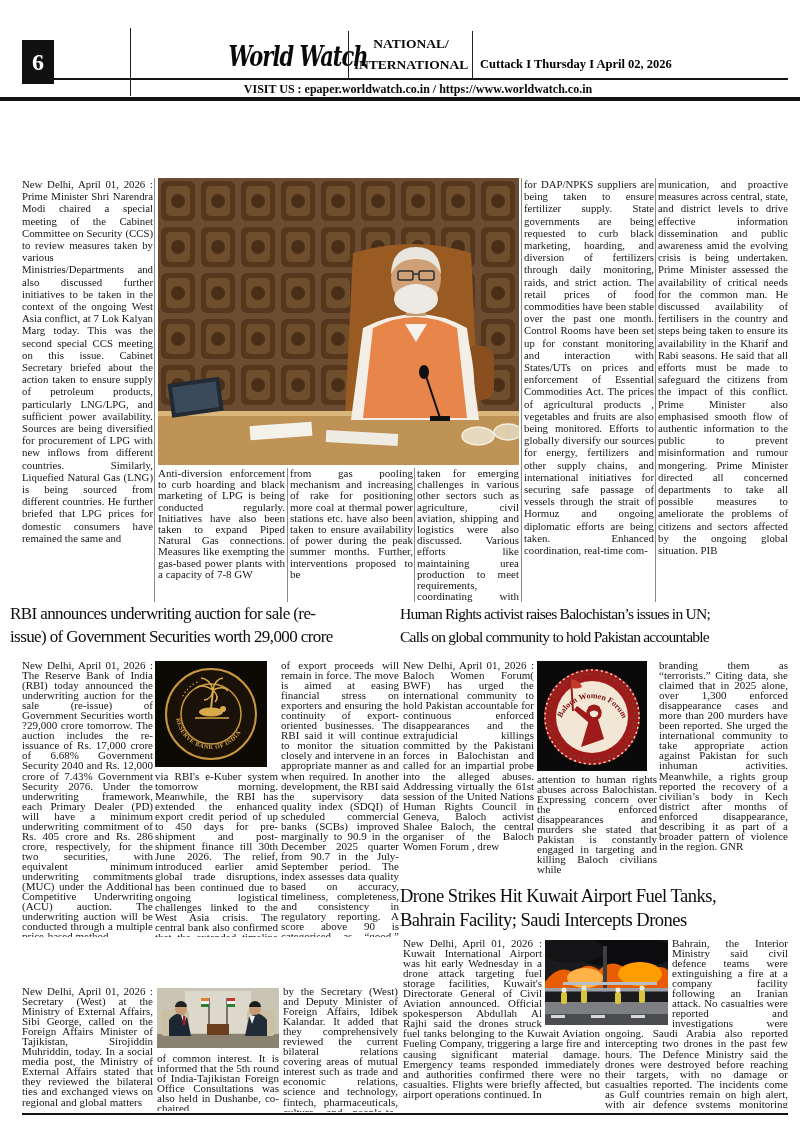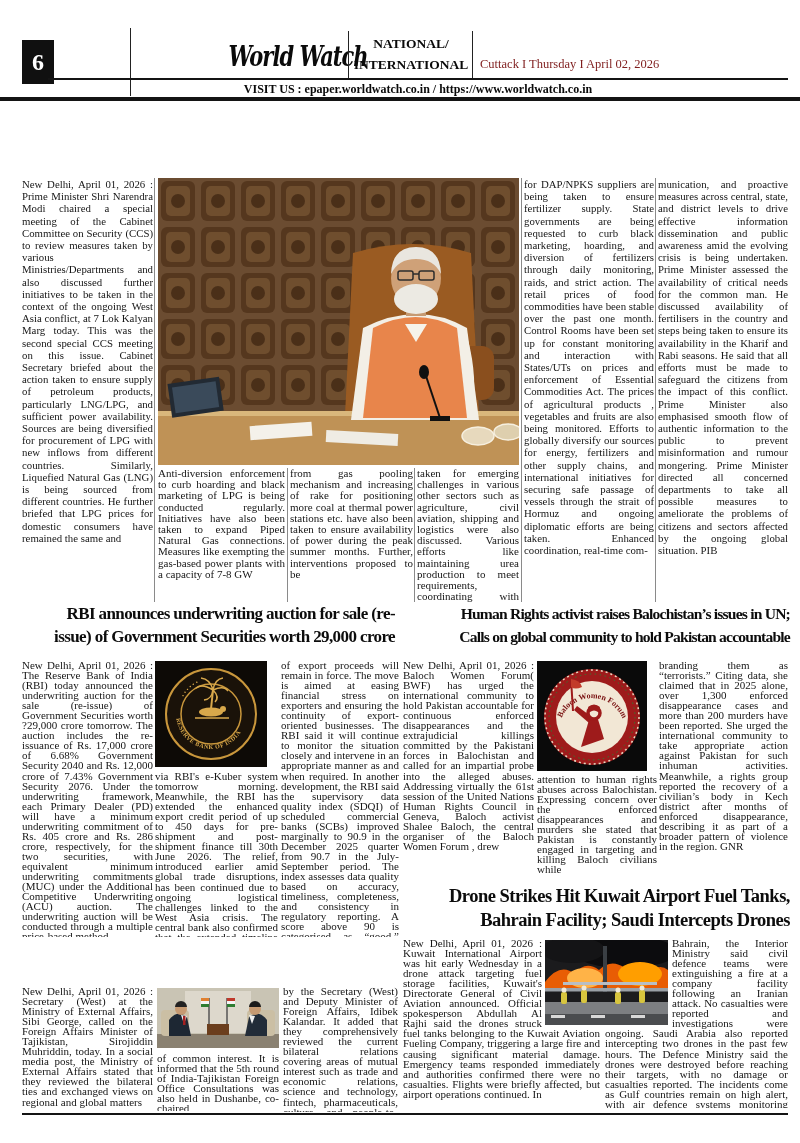--- a/index.html
+++ b/index.html
@@ -22,34 +22,34 @@
     position:absolute; left:228px; top:44px; width:140px; text-align:center;
     font-family:"DejaVu Serif", serif; font-weight:bold; font-style:italic;
     font-size:21px; letter-spacing:-1px; transform:scaleY(1.3); color:#0a0a0a;
   }
   .section-label {
     position:absolute; left:352px; top:33px; width:118px; text-align:center;
     font-size:13.5px; font-weight:bold; line-height:21px; color:#0a0a0a;
   }
   .dateline {
     position:absolute; left:480px; top:57px; width:300px;
-    font-size:12.5px; font-weight:normal; color:#7f1d1d;
+    font-size:12.5px; font-weight:bold; color:#000000;
   }
   .visit {
     position:absolute; left:48px; top:82px; width:740px; text-align:center;
     font-size:12px; font-weight:bold; color:#0a0a0a;
   }
 
   .headline-main {
     position:absolute; left:8px; top:101px; width:784px; text-align:center;
     font-size:31px; line-height:34px; font-weight:bold; letter-spacing:-0.5px;
     color:#0c0c0c;
   }
   .headline-sec {
-    position:absolute; text-align:right; font-weight:bold; color:#0c0c0c;
+    position:absolute; text-align:left; font-weight:normal; color:#0c0c0c;
   }
   #rbi-headline   { left:10px;  top:603px; width:385px; font-size:17px;   line-height:22.5px; letter-spacing:-0.6px; }
   #bal-headline   { left:400px; top:603px; width:390px; font-size:15.6px; line-height:22.5px; letter-spacing:-0.8px; }
   #drone-headline { left:400px; top:884px; width:390px; font-size:18.5px; line-height:24px;  letter-spacing:-0.5px; }
   #sec-headline   { left:8px;   top:942px; width:388px; font-size:14.6px; line-height:20px;  letter-spacing:-0.9px; }
 
   .col {
     position:absolute; text-align:justify; overflow:hidden; color:#151515;
   }
   .col p { margin:0; }

